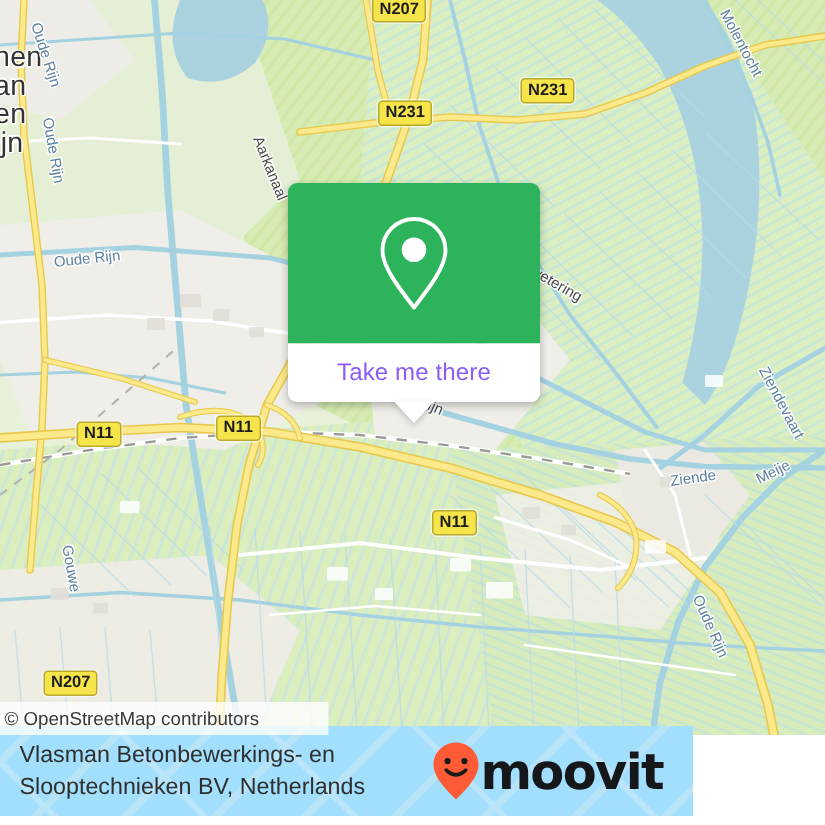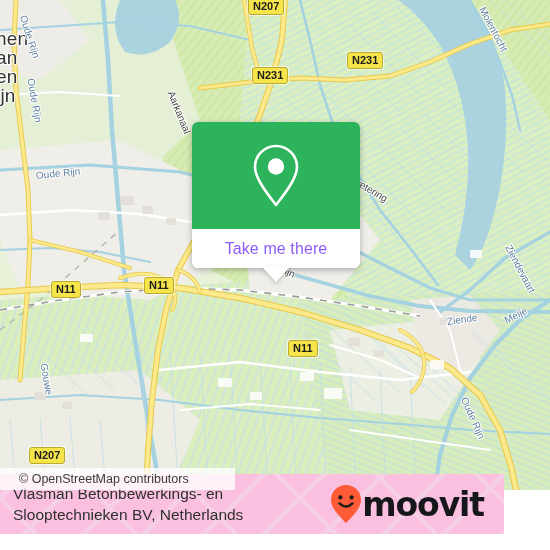--- a/index.html
+++ b/index.html
@@ -85,33 +85,33 @@
     border-top:15px solid #ffffff;
     filter:drop-shadow(0 2px 2px rgba(0,0,0,.18));
   }
 
   
   .attrib{
     position:absolute;left:0;top:468px;
     height:22px;
     background:rgba(255,255,255,.78);
     display:flex;align-items:center;
-    padding:0 0 0 19px;
+    padding:0 0 0 3px;
     z-index:50;
     width:216px;
   }
   .attrib span{
     font-size:12.5px;color:#3a3a3a;
     font-family:"Liberation Sans", sans-serif;
   }
 
   
   .footer{
-    position:absolute;left:0;top:474px;width:504px;height:60px;
-    background:#f9a8d4;
+    position:absolute;left:0;top:484px;width:462px;height:60px;
+    background:#7dd3fc;
     overflow:hidden;
   }
   .footer-wm{
     position:absolute;left:0;top:-6px;width:550px;height:66px;
     opacity:.5;
   }
   .footer-inner{
     position:relative;
     display:flex;align-items:center;height:60px;
     padding:0 12px 0 13px;

